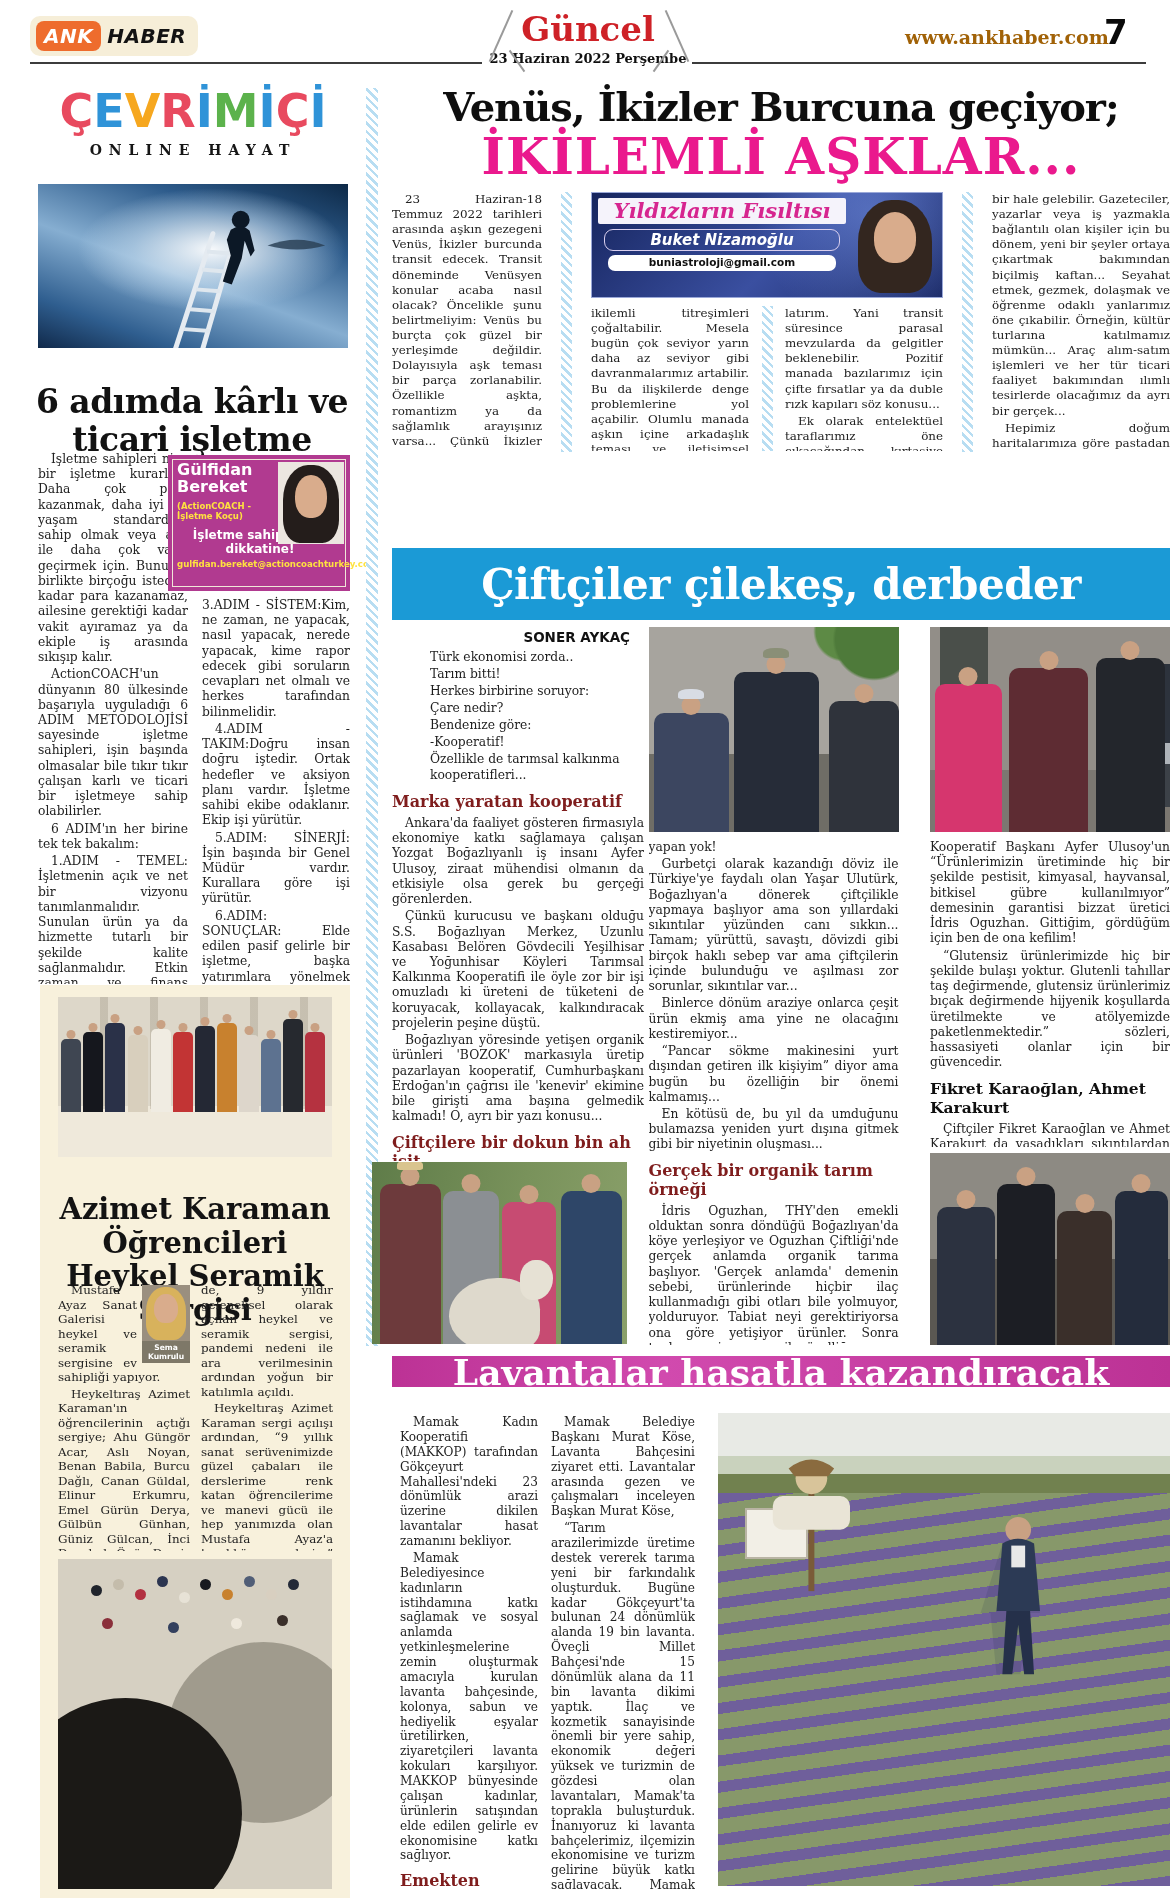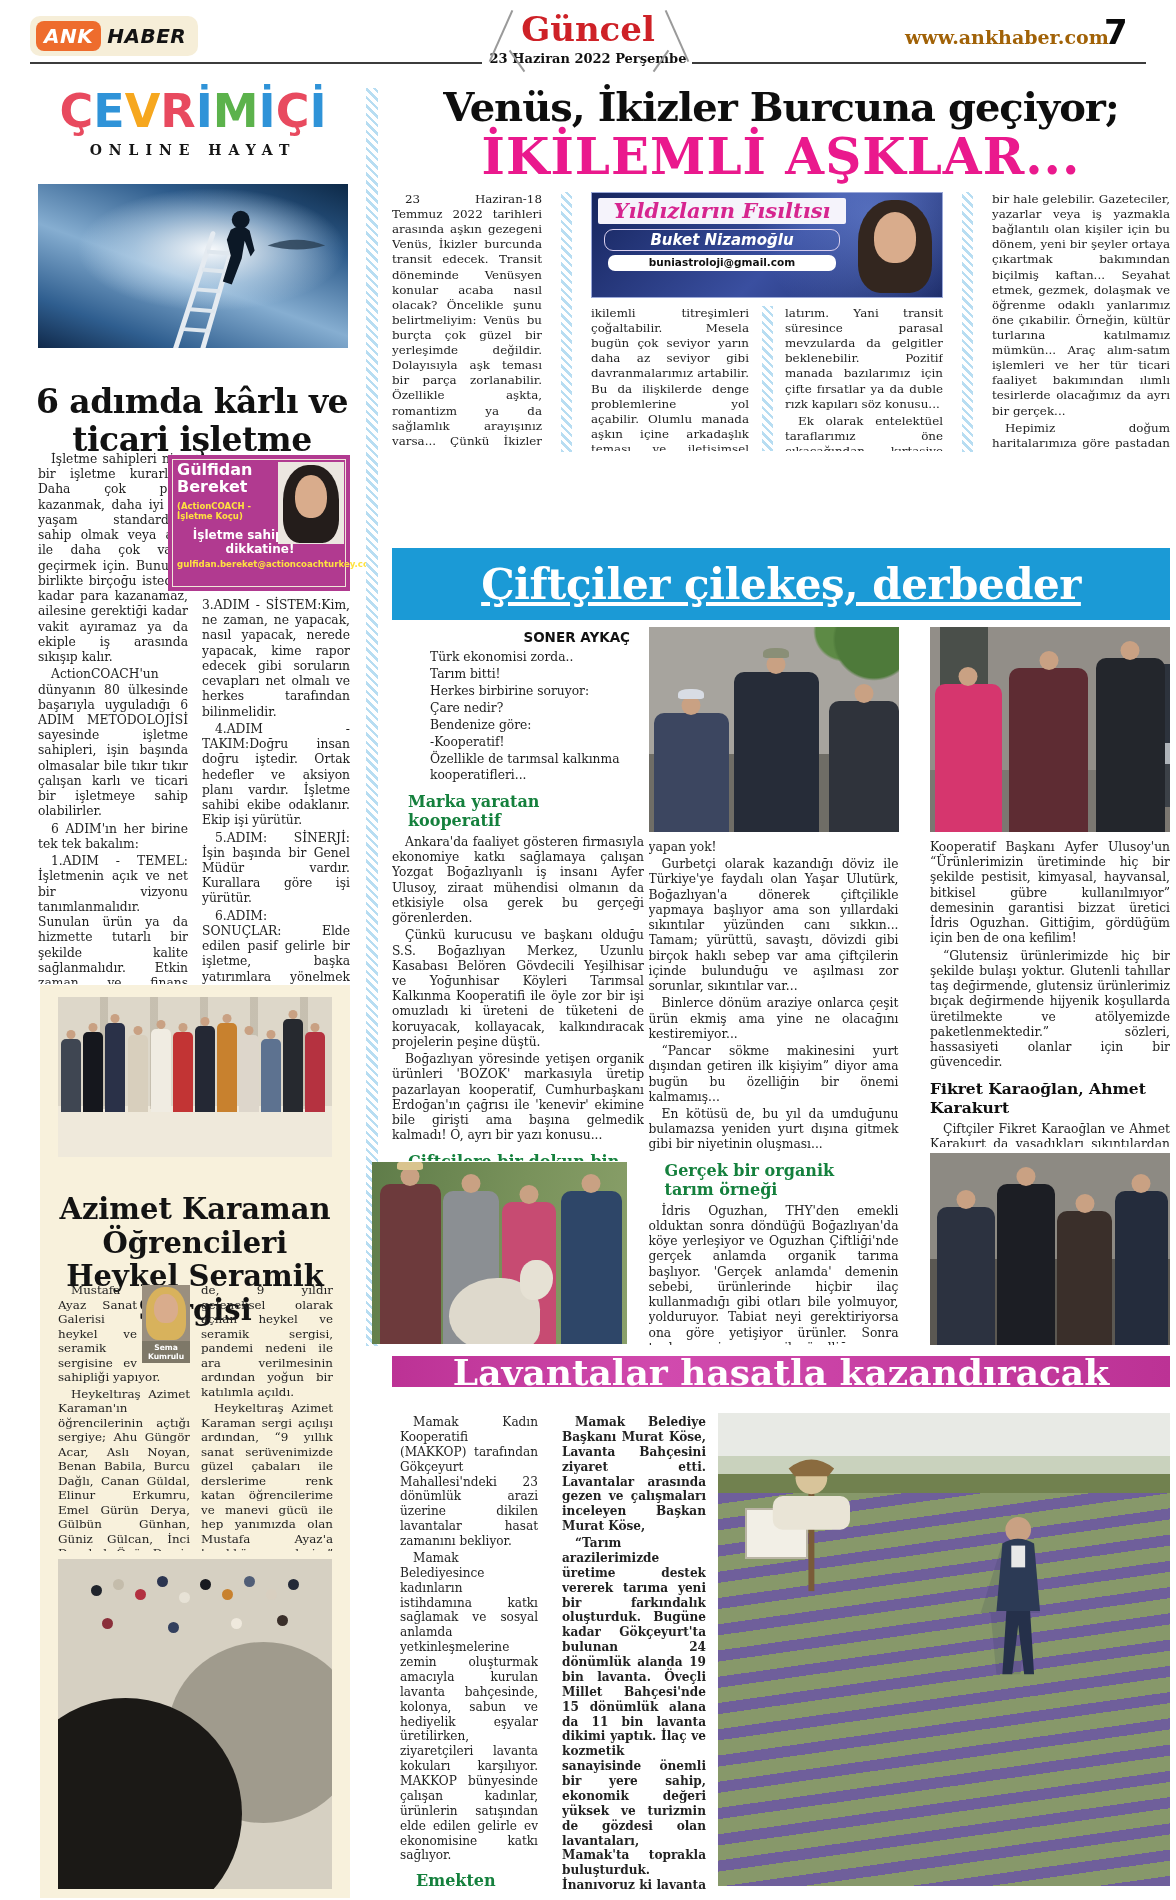--- a/index.html
+++ b/index.html
@@ -87,29 +87,29 @@
   .ab-top{background:#f5f3fb;text-align:center;font:italic 700 21px/1.25 "DejaVu Serif",serif;color:#d6258f;border-radius:2px;}
   .ab-name{margin:5px 6px 4px;text-align:center;font:italic 700 15px/1.2 "DejaVu Sans",sans-serif;color:#fff;
     border:1.5px solid #d9cfee;border-radius:9px;padding:1px 0;}
   .ab-mail{margin:0 10px;background:#fff;border-radius:7px;text-align:center;
     font:700 10.5px/1.5 "DejaVu Sans",sans-serif;color:#101010;}
   .ab-portrait{position:absolute;right:3px;top:3px;width:88px;height:98px;overflow:hidden;}
   .ab-portrait .hairblob{background:#33261f;}
   
   .cift{position:absolute;left:392px;top:548px;width:778px;height:797px;}
   .band{display:flex;align-items:center;justify-content:center;color:#fff;}
-  .band.blue{height:72px;background:#1b9ad6;font:700 42px "DejaVu Serif",serif;letter-spacing:-.5px;text-decoration:underline;}
+  .band.blue{height:72px;background:#1b9ad6;font:700 42px "DejaVu Serif",serif;letter-spacing:-.5px;}
   .cbody{position:absolute;top:79px;left:0;right:0;height:718px;display:flex;justify-content:space-between;}
   .colA{width:252px;height:534px;overflow:hidden;}
   .colB{width:250px;height:718px;overflow:hidden;}
   .colC{width:240px;height:718px;display:flex;flex-direction:column;margin-left:27px;}
   .colC .ctext{flex:1;overflow:hidden;}
   .byline{text-align:right;font:700 13.5px "DejaVu Sans",sans-serif;color:#111;padding-right:14px;margin:2px 0 5px;}
   .intro-line{margin:0 0 1px 38px;font-size:12.3px;line-height:1.3;text-indent:0;text-align:left;}
-  .red-sub{color:#15803d;font:700 16px "DejaVu Serif",serif;margin:8px 16px 5px;}
+  .red-sub{color:#7f1d1d;font:700 16px "DejaVu Serif",serif;margin:8px 0 5px;}
   .black-sub{color:#0f0f0f;font:700 15.5px "DejaVu Serif",serif;margin:8px 0 5px;}
   .farmers-photo{height:205px;margin-bottom:8px;
     background:radial-gradient(circle at 90% 6%,#4e7a3a 0 13%,transparent 14%),
                radial-gradient(circle at 78% 2%,#5d8a45 0 10%,transparent 11%),
                linear-gradient(#a7a49e 0 62%,#6f6d66 62% 100%);}
   .coop-photo{height:205px;margin-bottom:8px;background:linear-gradient(#928e88 0 70%,#7b7771 70%);}
   .van{position:absolute;right:0;top:18%;width:26%;height:70%;background:linear-gradient(#2d333d 0 55%,#aeb3b9 55% 70%,#3c4148 70%);border-radius:8px 0 0 8px;}
   .door{position:absolute;left:4%;top:0;width:20%;height:78%;background:#4a4f4a;}
   .mengroup-photo{height:192px;margin-top:6px;background:linear-gradient(#8d8a83 0 55%,#5b5852 55%);}
   .dog-photo{position:absolute;left:-20px;top:614px;width:255px;height:182px;
@@ -124,21 +124,21 @@
     width:26px;height:10px;border-radius:45% 45% 20% 20%;background:var(--hc,#888);}
   .ppm{position:absolute;bottom:28%;border-radius:5px 5px 0 0;background:var(--c,#333);width:7.4%;}
   .ppm:before{content:'';position:absolute;top:-9px;left:50%;transform:translateX(-50%);
     width:9px;height:9px;border-radius:50%;background:#c9a183;}
   
   .lav{position:absolute;left:392px;top:1356px;width:778px;height:538px;}
   .band.pink{height:31px;background:linear-gradient(90deg,#bc3295,#d14aae 35%,#bc3295);
     font:700 36px "DejaVu Serif",serif;}
   .lbody{position:absolute;top:55px;left:0;right:0;bottom:0;}
   .lcol1{position:absolute;left:8px;top:4px;width:138px;height:474px;overflow:hidden;}
-  .lcol2{position:absolute;left:170px;top:4px;width:144px;height:474px;overflow:hidden;font-weight:bold;}
+  .lcol2{position:absolute;left:159px;top:4px;width:144px;height:474px;overflow:hidden;}
   .lbody .para{font-size:12.1px;line-height:1.23;}
   .lavender-photo{position:absolute;left:326px;top:2px;right:0;bottom:8px;
     background:linear-gradient(#e8eae5 0 9%,#c9d2bd 9% 13%,#71814f 13% 17%,transparent 17%),#7e9162;}
   .lavrows{position:absolute;left:0;right:0;top:17%;bottom:0;
     background:repeating-linear-gradient(172deg,#6f5f9b 0 11px,#87986a 11px 26px);}
   .lsign{position:absolute;left:6%;top:20%;width:13%;height:10%;background:#f2efe6;border:2px solid #b9b4a4;}
   svg.art{position:absolute;left:0;top:0;width:100%;height:100%;}
 </style>
 </head>
 <body>

